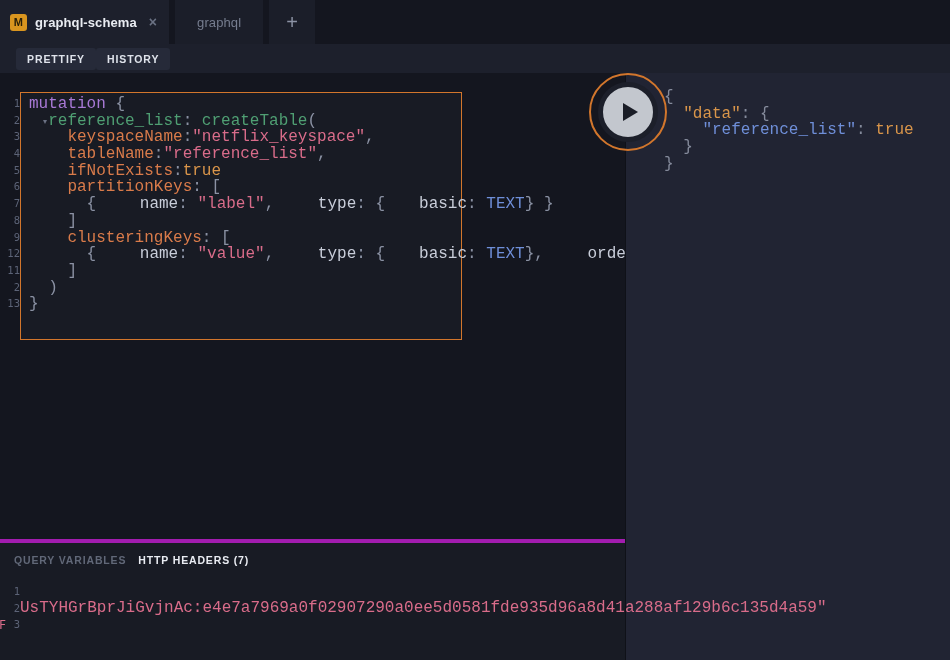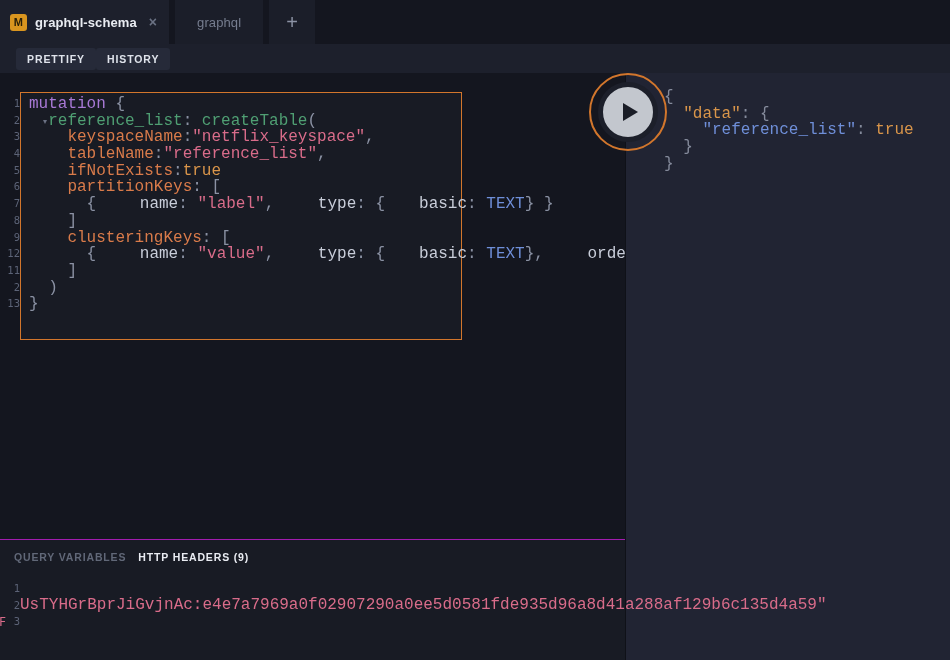--- a/index.html
+++ b/index.html
@@ -247,21 +247,21 @@
     border-bottom: 9.5px solid transparent;
     margin-left: 4px;
   }
 
   
   .vars-pane {
     position: absolute;
     left: 0; top: 539px;
     width: 625px; height: 121px;
     background: #181b24;
-    border-top: 1px solid #a21caf;
+    border-top: 4px solid #a21caf;
   }
   .vars-tabs {
     position: absolute;
     left: 14px; top: 11px;
     display: flex;
     align-items: baseline;
     gap: 12px;
   }
   .vtab {
     font-size: 10.5px;
@@ -345,21 +345,21 @@
   <div class="play-wrap">
     <div class="play-ring"></div>
     <div class="play-btn">
       <div class="play-tri"></div>
     </div>
   </div>
 
   <div class="vars-pane">
     <div class="vars-tabs">
       <span class="vtab inactive">QUERY VARIABLES</span>
-      <span class="vtab active">HTTP HEADERS (9)</span>
+      <span class="vtab active">HTTP HEADERS (7)</span>
     </div>
     <div class="gutter vars-gutter" id="vars-gutter">
         <span>1</span>
         <span>2</span>
         <span>3</span>
       </div>
     <span class="edge-char">F</span>
     <div class="code vars-code" id="vars-code"><span class="ln">&nbsp;</span><span class="ln"><span class="v-str">UsTYHGrBprJiGvjnAc:e4e7a7969a0f02907290a0ee5d0581fde935d96a8d41a288af129b6c135d4a59"</span></span><span class="ln">&nbsp;</span></div>
   </div>
 

